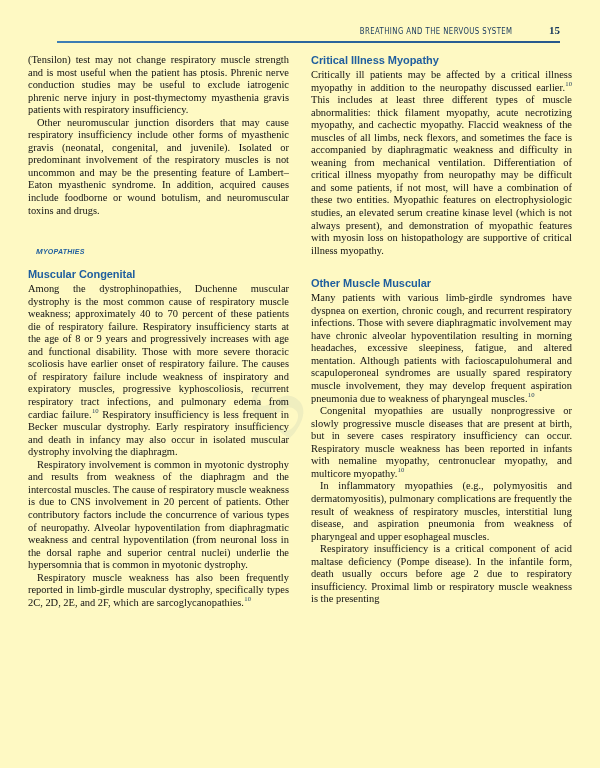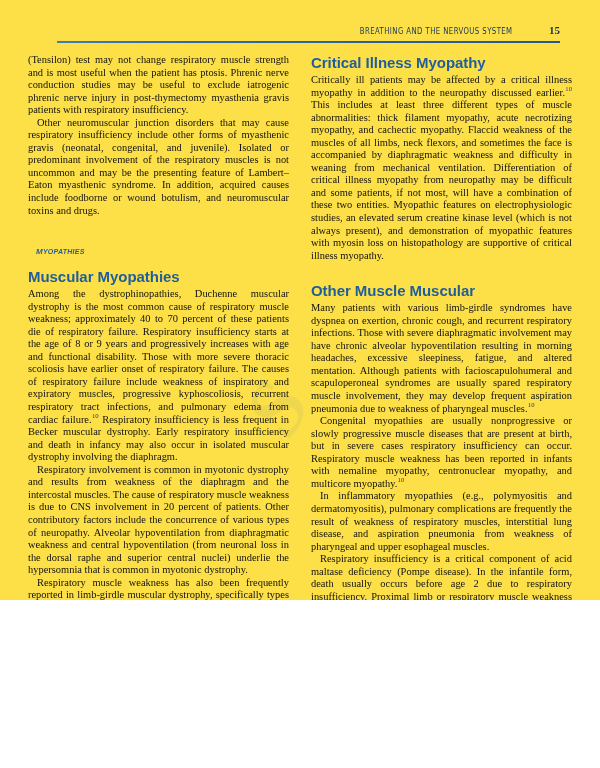--- a/index.html
+++ b/index.html
@@ -8,22 +8,22 @@
     padding: 0;
     background: #ffffff;
   }
   body {
     font-family: "Liberation Serif", "DejaVu Serif", serif;
     color: #1a1a1a;
   }
   .page {
     position: relative;
     width: 600px;
-    height: 600px;
-    background: #fde047;
+    height: 768px;
+    background: #fef9c3;
     overflow: hidden;
     box-sizing: border-box;
   }
 
   
   .running-head {
     position: absolute;
     top: 24px;
     left: 57px;
     right: 40px;
@@ -110,21 +110,21 @@
     color: #1f5e9e;
     margin: 8px;
     letter-spacing: 0.25px;
     font-variant: small-caps;
     text-transform: lowercase;
   }
   h2.head-a::first-letter { font-size: 11.2px; }
 
   h3.head-b {
     font-family: "Liberation Sans", "DejaVu Sans", sans-serif;
-    font-size: 15px;
+    font-size: 11px;
     font-weight: 700;
     color: #1f5e9e;
     margin: 0;
     letter-spacing: -0.05px;
   }
 
   .sp-before-a  { height: 19px; }
   .sp-after-a   { height: 4px; }
   .sp-after-b   { height: 3px; }
   .sp-before-b  { height: 20px; }
@@ -170,21 +170,21 @@
       <p class="body noindent">(Tensilon) test may not change respiratory muscle strength and is most useful when the patient has ptosis. Phrenic nerve conduction studies may be useful to exclude iatrogenic phrenic nerve injury in post-thymectomy myasthenia gravis patients with respiratory insufficiency.</p>
 
       <p class="body">Other neuromuscular junction disorders that may cause respiratory insufficiency include other forms of myasthenic gravis (neonatal, congenital, and juvenile). Isolated or predominant involvement of the respiratory muscles is not uncommon and may be the presenting feature of Lambert–Eaton myasthenic syndrome. In addition, acquired causes include foodborne or wound botulism, and neuromuscular toxins and drugs.</p>
 
       <div class="sp-before-a"></div>
 
       <h2 class="head-a">Myopathies</h2>
 
       <div class="sp-after-a"></div>
 
-      <h3 class="head-b">Muscular Myopathies</h3>
+      <h3 class="head-b">Muscular Congenital</h3>
 
       <div class="sp-after-b"></div>
 
       <p class="body noindent">
         <span>Among the dystrophinopathies, Duchenne muscular dystrophy is the most common cause of respiratory muscle weakness; approximately 40 to 70 percent of these patients die of respiratory failure. Respiratory insufficiency starts at the age of 8 or 9 years and progressively increases with age and functional disability. Those with more severe thoracic scoliosis have earlier onset of respiratory failure. The causes of respiratory failure include weakness of inspiratory and expiratory muscles, progressive kyphoscoliosis, recurrent respiratory tract infections, and pulmonary edema from cardiac failure.</span><sup class="ref">10</sup><span> Respiratory insufficiency is less frequent in Becker muscular dystrophy. Early respiratory insufficiency and death in infancy may also occur in isolated muscular dystrophy involving the diaphragm.</span>
       </p>
 
       <p class="body">
         <span>Respiratory involvement is common in myotonic dystrophy and results from weakness of the diaphragm and the intercostal muscles. The cause of respiratory muscle weakness is due to CNS involvement in 20 percent of patients. Other contributory factors include the concurrence of various types of neuropathy. Alveolar hypoventilation from diaphragmatic weakness and central hypoventilation (from neuronal loss in the dorsal raphe and superior central nuclei) underlie the hypersomnia that is common in myotonic dystrophy.</span>
       </p>

